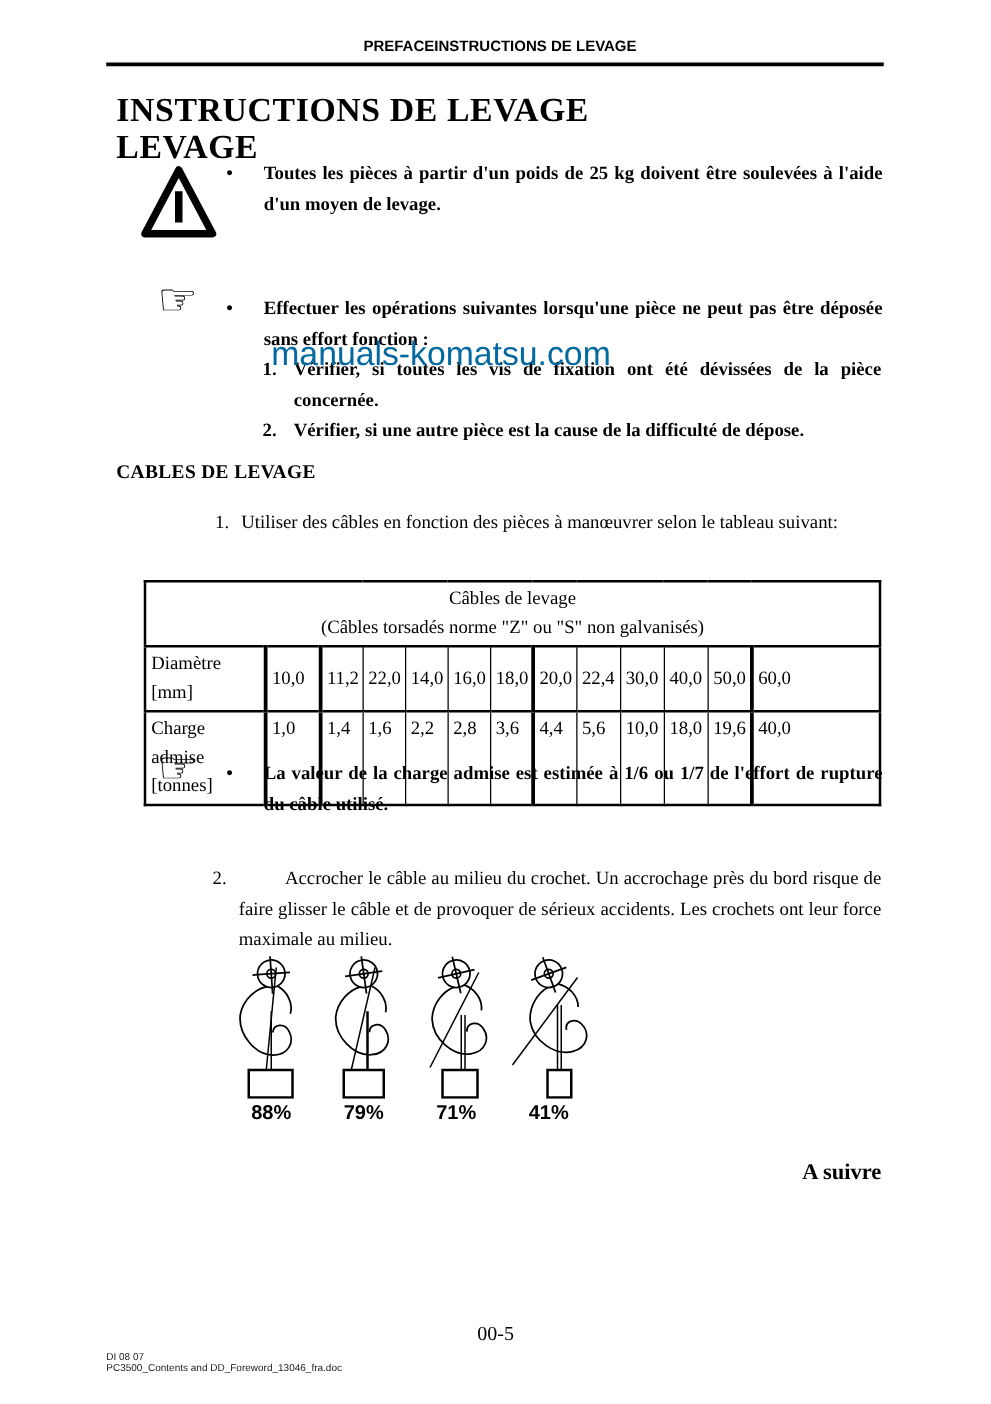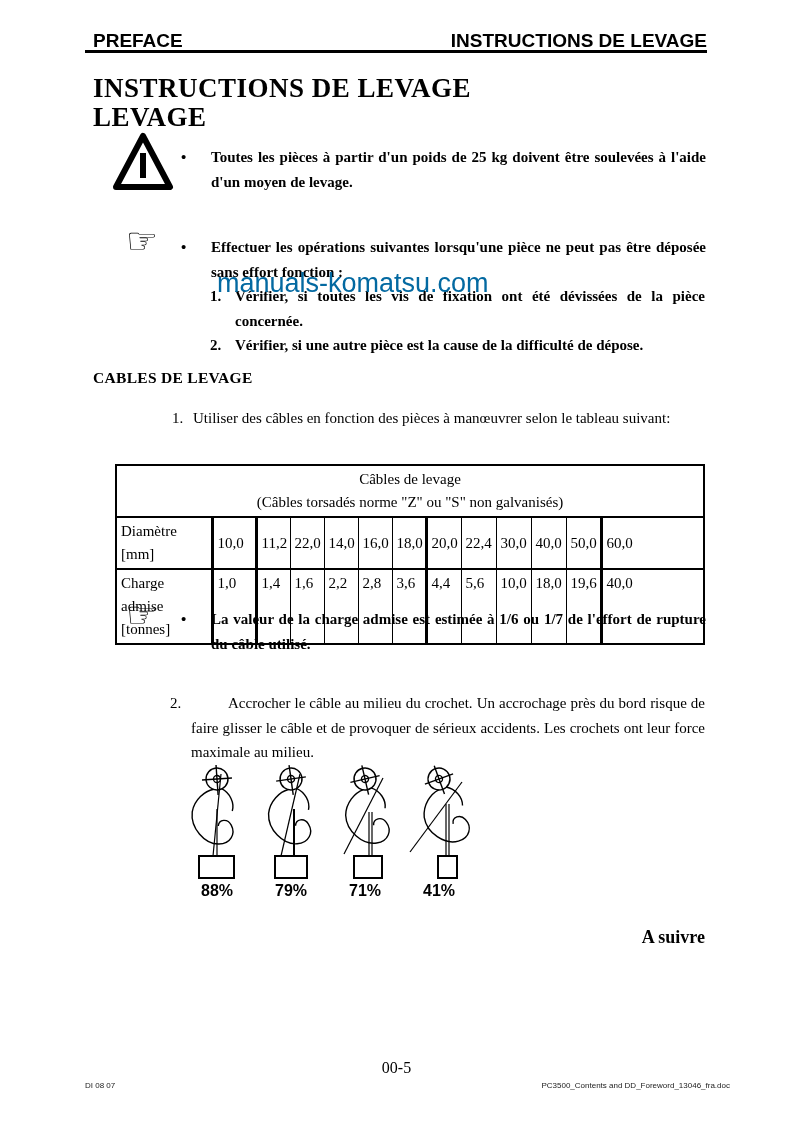--- a/index.html
+++ b/index.html
@@ -3,22 +3,22 @@
 <meta charset="utf-8">
 <style>
   * { margin:0; padding:0; box-sizing:border-box; }
   html,body { background:#fff; }
   .page {
     position:relative; width:793px; height:1123px; background:#fff;
     font-family:"Liberation Serif", serif; color:#000; overflow:hidden;
   }
   
   .hdr { position:absolute; top:30px; left:93px; width:614px;
-         display:flex; justify-content:space-between;
-         font-family:"Liberation Sans", sans-serif; font-weight:bold; font-size:19px; }
+         display:flex; justify-content:center;
+         font-family:"Liberation Sans", sans-serif; font-weight:bold; font-size:12px; }
   .hdr-rule { position:absolute; top:50px; left:85px; width:622px; height:3px; background:#000; }
 
   
   .title { position:absolute; top:74px; left:93px; font-weight:bold;
            font-size:27px; line-height:29px; letter-spacing:0.5px; }
 
   
   .warn-icon { position:absolute; top:132px; left:112px; }
 
   
@@ -72,21 +72,21 @@
   .hookfig { width:74px; display:flex; flex-direction:column; align-items:center; }
   .hookfig svg { display:block; }
   .hook-label { margin-top:3px; font-family:"Liberation Sans", sans-serif;
                 font-weight:bold; font-size:16px; }
 
   .a-suivre { position:absolute; top:927px; right:88px; font-weight:bold; font-size:18px; }
 
   .footer-page { position:absolute; top:1059px; left:0; width:100%; text-align:center; font-size:16px; }
   .footer-small { position:absolute; top:1081px; left:85px; width:645px;
                   display:flex; justify-content:space-between;
-                  font-family:"Liberation Sans", sans-serif; font-size:8px; color:#222; }
+                  font-family:"Liberation Sans", sans-serif; font-size:8px; color:#222;flex-direction:column; }
 </style>
 </head>
 <body>
 
 <div class="page">
 
   <div class="hdr">
     <span>PREFACE</span>
     <span>INSTRUCTIONS DE LEVAGE</span>
   </div>
@@ -97,21 +97,21 @@
     <div>LEVAGE</div>
   </div>
 
   <div class="warn-icon">
     <svg width="62" height="60" viewBox="0 0 62 60">
       <polygon points="31,4 58,55 4,55" fill="none" stroke="#000" stroke-width="6" stroke-linejoin="round"></polygon>
       <line x1="31" y1="21" x2="31" y2="46" stroke="#000" stroke-width="6"></line>
     </svg>
   </div>
 
-  <div class="bullet-block bold" style="top:145px;font-family:Liberation Serif, serif;">
+  <div class="bullet-block bold" style="top:127px;font-family:Liberation Serif, serif;">
     <span class="bullet-glyph">•</span><span>Toutes les pièces à partir d'un poids de 25 kg doivent être soulevées à l'aide d'un moyen de levage.</span>
   </div>
 
   <div class="hand hand1">☞</div>
   <div class="bullet-block bold" style="top:235px;">
     <span class="bullet-glyph">•</span><span>Effectuer les opérations suivantes lorsqu'une pièce ne peut pas être déposée sans effort fonction :</span>
   </div>
   <ul class="numlist" style="top:284px;">
     <li><span class="num">1.</span><span>Vérifier, si toutes les vis de fixation ont été dévissées de la pièce concernée.</span></li>
     <li><span class="num">2.</span><span>Vérifier, si une autre pièce est la cause de la difficulté de dépose.</span></li>

